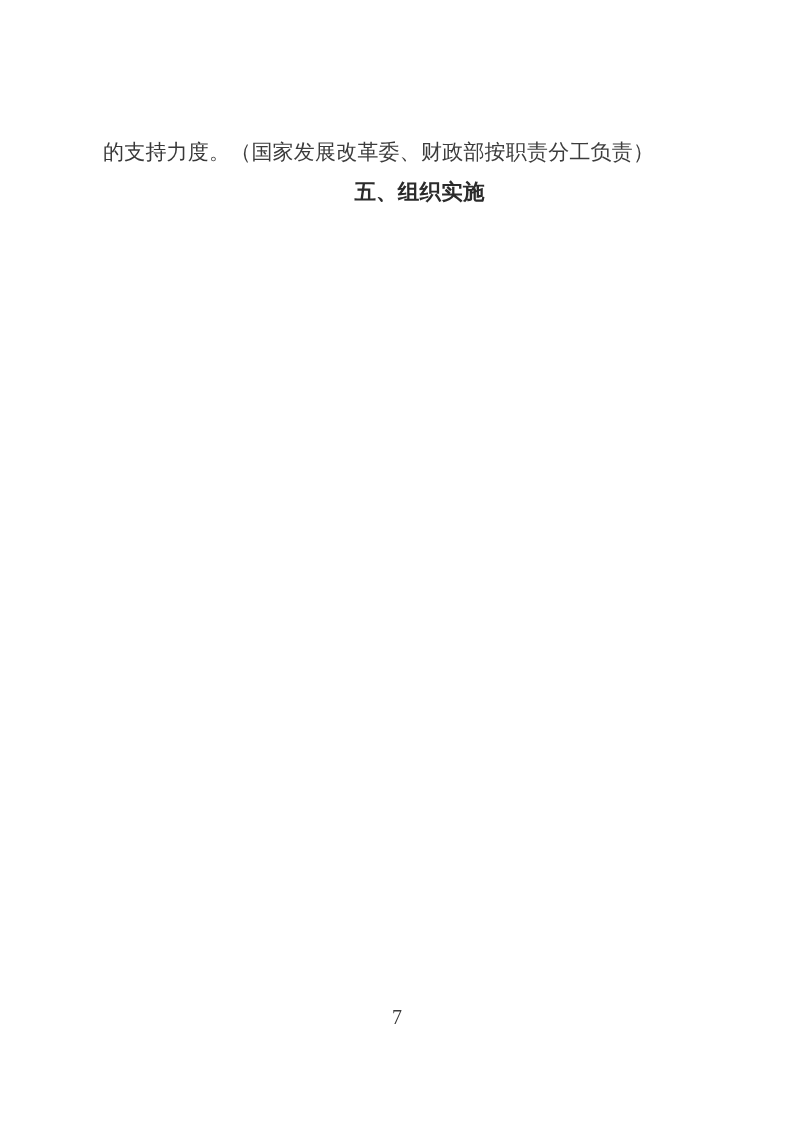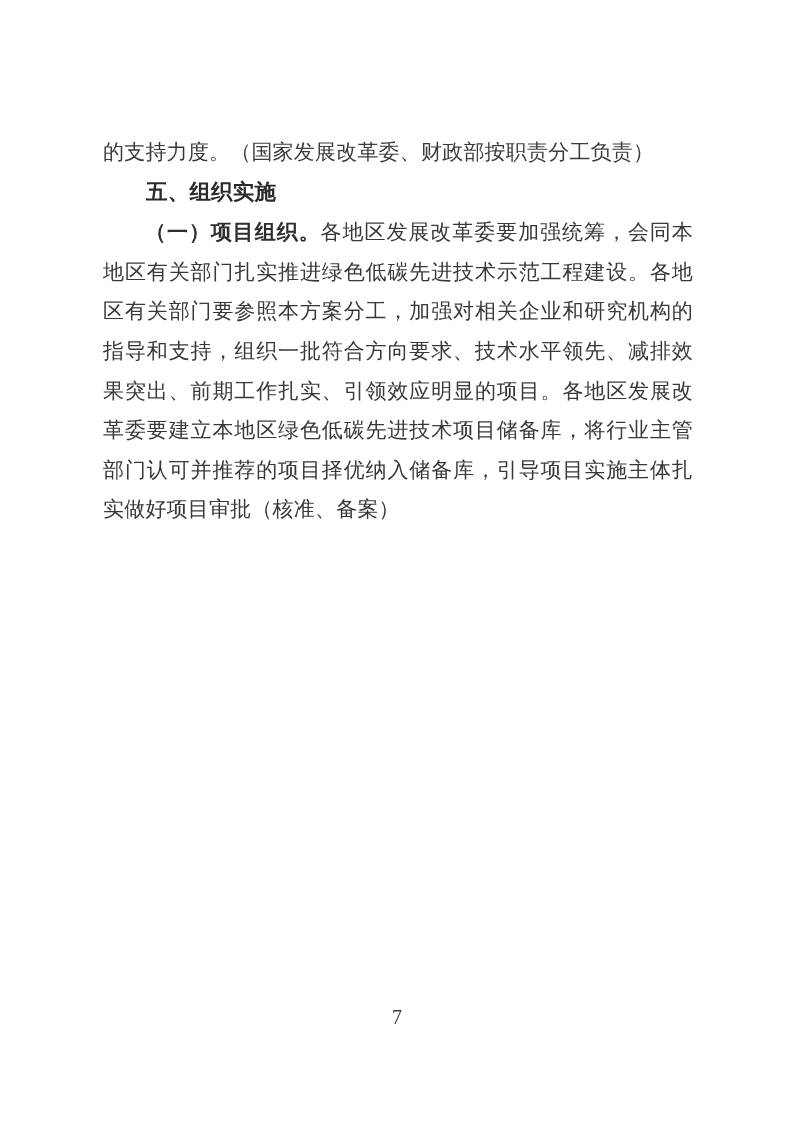--- a/index.html
+++ b/index.html
@@ -45,21 +45,21 @@
     color: #3c3c3c;
   }
   .heading {
     margin: 0;
     padding: 0;
     text-indent: 2em;
     font-size: 21.5px;
     font-weight: 700;
     color: #2a2a2a;
     font-family: "Liberation Sans", "Liberation Serif", sans-serif;
-    text-align: left;
+    text-align: center;
   }
   .footer {
     position: absolute;
     left: 0;
     right: 0;
     top: 1006px;
     text-align: center;
     font-size: 20px;
     color: #3a3a3a;
     font-family: "Liberation Serif", serif;
@@ -71,19 +71,18 @@
 <div class="page">
 
   <div class="content">
 
     <p class="para no-indent"><span>的支持力度。</span><span class="kai">（国家发展改革委、财政部按职责分工负责）</span></p>
 
 
 
     <h2 class="heading">五、组织实施</h2>
 
-    <p class="para"><span class="lead">（一）项目组织。</span><span>各地区发展改革委要加强统筹，会同本地区有关部门扎实推进绿色低碳先进技术示范工程建设。各地区有关部门要参照本方案分工，加强对相关企业和研究机构的指导和支持，组织一批符合方向要求、技术水平领先、减排效果突出、前期工作扎实、引领效应明显的项目。各地区发展改革委要建立本地区绿色低碳先进技术项目储备库，将行业主管部门认可并推荐的项目择优纳入储备库，引导项目实施主体扎实做好项目审批（核准、备案）</span></p>
 
   </div>
 
   <div class="footer">7</div>
 
 </div>
 
 </body></html>

